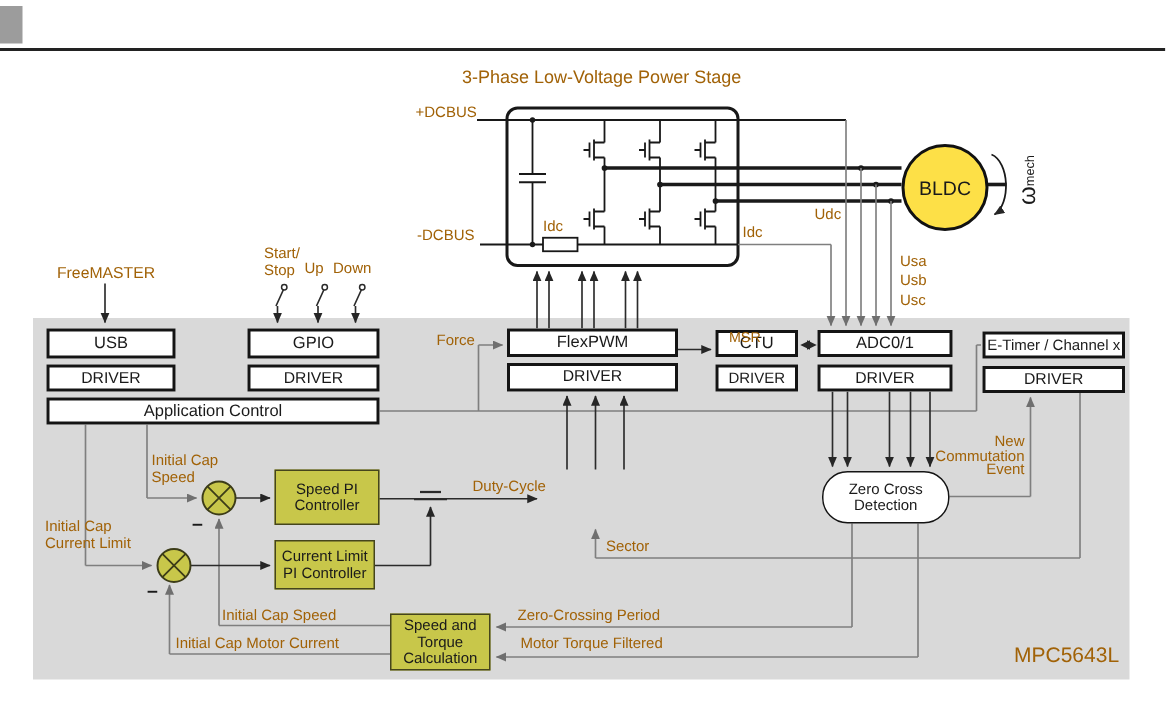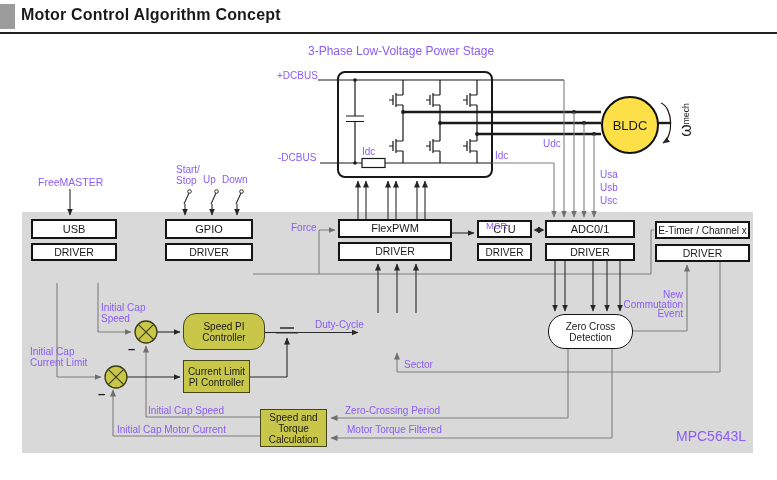--- a/index.html
+++ b/index.html
@@ -1,18 +1,18 @@
 <!DOCTYPE html>
 <html style="--c-accent: #c8c74a; --c-gray: #d9d9d9;"><head>
 <meta charset="utf-8">
 <style>
   html,body{margin:0;padding:0;background:#fff;}
   #stage{position:relative;width:777px;height:480px;background:#fff;overflow:hidden;
          font-family:"Liberation Sans",sans-serif;color:#1a1a1a;}
-  .lbl{position:absolute;font-size:10px;line-height:11px;white-space:pre-line;color:#8b5cf6;}
+  .lbl{position:absolute;font-size:10px;line-height:11px;white-space:pre-line;color:#a16207;}
   .blk{position:absolute;background:#fff;border:2px solid #141414;display:flex;align-items:center;
        justify-content:center;text-align:center;font-size:11px;line-height:11px;white-space:pre-line;box-sizing:border-box;}
   .thin{border-width:1.4px;font-size:10px;}
   .ylw{background:var(--c-accent,#c8c74a);border:1.2px solid #45451c;font-size:10px;}
   .graybg{position:absolute;background:var(--c-gray,#d9d9d9);}
   .titlebar{position:absolute;left:21px;top:6px;font-size:16px;font-weight:bold;letter-spacing:.2px;}
   .titlesq{position:absolute;left:0;top:4px;width:15px;height:25px;background:#9c9c9c;}
   .titleline{position:absolute;left:0;top:32px;width:777px;height:2px;background:#222;}
   .circle{position:absolute;background:#fde047;border:2px solid #111;border-radius:50%;
           display:flex;align-items:center;justify-content:center;font-size:13px;}
@@ -22,21 +22,20 @@
   .omega sub{font-size:8.5px;}
   .minus{position:absolute;font-size:13px;font-weight:bold;line-height:10px;}
   svg{position:absolute;left:0;top:0;}
 </style>
 </head>
 <body>
 
 <div id="stage">
 
   <div class="titlesq"></div>
-  <div class="titlebar">Motor Control Algorithm Concept</div>
   <div class="titleline"></div>
 
   <div class="graybg" style="left:22px;top:212px;width:731px;height:241px;"></div>
 
   <svg width="777" height="480">
     <defs>
       <marker id="ma" markerWidth="8" markerHeight="7" refX="6.5" refY="3" orient="auto" markerUnits="userSpaceOnUse">
         <path d="M0,0 L7,3 L0,6 z" fill="#262626"></path>
       </marker>
       <marker id="mg" markerWidth="8" markerHeight="7" refX="6.5" refY="3" orient="auto" markerUnits="userSpaceOnUse">
@@ -186,31 +185,32 @@
   <div class="lbl" style="left:38px;top:177px;font-size:10.5px;">FreeMASTER</div>
   <div class="lbl" style="left:176px;top:164px;">Start/
 Stop</div>
   <div class="lbl" style="left:203px;top:174px;">Up</div>
   <div class="lbl" style="left:222px;top:174px;">Down</div>
 
   <div class="blk" style="left:31px;top:219px;width:86px;height:20px;">USB</div>
   <div class="blk" style="left:31px;top:243px;width:86px;height:18px;font-size:10.5px;">DRIVER</div>
   <div class="blk" style="left:165px;top:219px;width:88px;height:20px;">GPIO</div>
   <div class="blk" style="left:165px;top:243px;width:88px;height:18px;font-size:10.5px;">DRIVER</div>
+  <div class="blk" style="left:31px;top:265px;width:222px;height:18px;">Application Control</div>
 
   <div class="blk" style="left:338px;top:219px;width:114px;height:19px;">FlexPWM</div>
   <div class="blk" style="left:338px;top:242px;width:114px;height:19px;font-size:10.5px;">DRIVER</div>
   <div class="blk" style="left:477px;top:220px;width:55px;height:18px;">CTU</div>
   <div class="blk" style="left:477px;top:243px;width:55px;height:18px;font-size:10px;">DRIVER</div>
   <div class="blk" style="left:545px;top:220px;width:90px;height:18px;">ADC0/1</div>
   <div class="blk" style="left:545px;top:243px;width:90px;height:18px;font-size:10.5px;">DRIVER</div>
   <div class="blk" style="left:655px;top:221px;width:95px;height:18px;font-size:10px;">E-Timer / Channel x</div>
   <div class="blk" style="left:655px;top:244px;width:95px;height:18px;font-size:10.5px;">DRIVER</div>
 
-  <div class="blk ylw" style="left:183px;top:313px;width:82px;height:37px;border-radius:13px;">Speed PI
+  <div class="blk ylw" style="left:183px;top:313px;width:70px;height:37px;">Speed PI
 Controller</div>
   <div class="blk ylw" style="left:183px;top:360px;width:67px;height:33px;">Current Limit
 PI Controller</div>
   <div class="blk thin" style="left:548px;top:314px;width:85px;height:35px;border-radius:17px;">Zero Cross
 Detection</div>
   <div class="blk ylw" style="left:260px;top:409px;width:67px;height:38px;">Speed and
 Torque
 Calculation</div>
 
   <div class="lbl" style="left:291px;top:222px;">Force</div>

